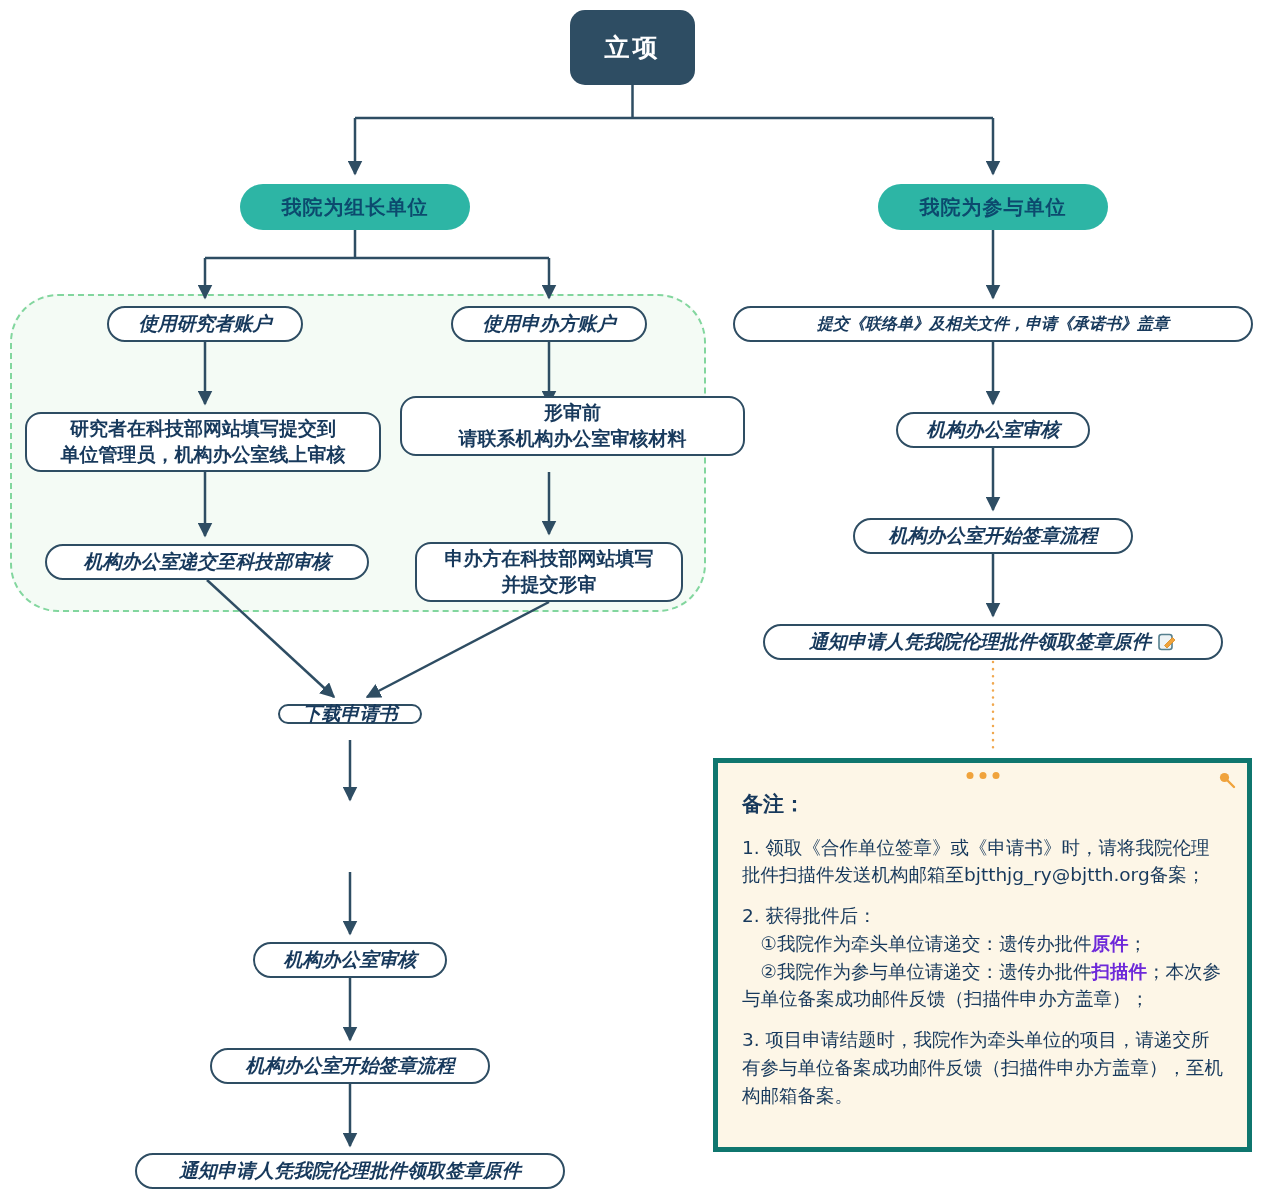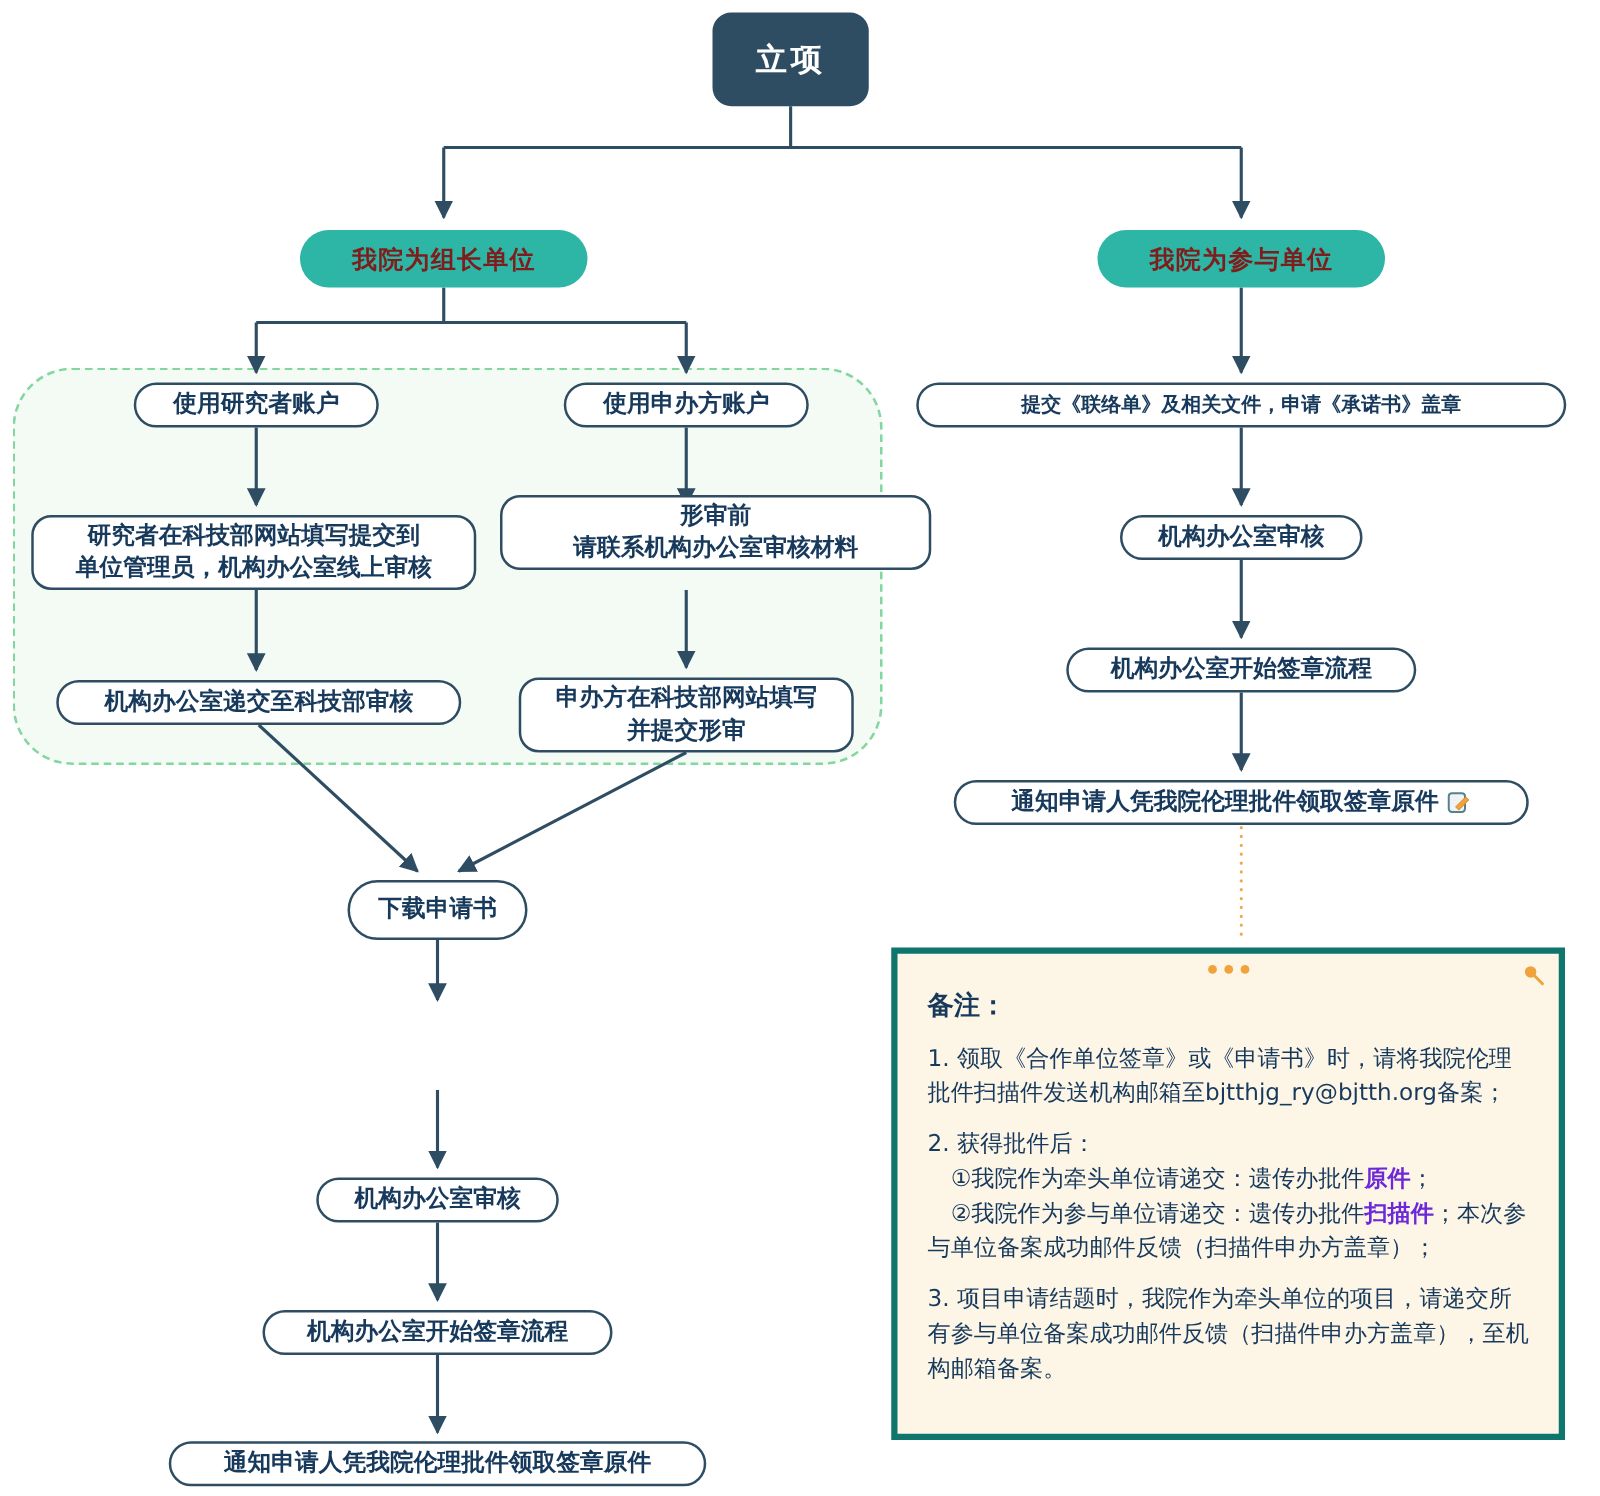--- a/index.html
+++ b/index.html
@@ -9,28 +9,28 @@
   }
   .canvas{position:absolute;inset:0;}
   
   .node{
     position:absolute;box-sizing:border-box;
     border:2px solid #2e4d63;background:#ffffff;color:#17395c;
     display:flex;align-items:center;justify-content:center;
     text-align:center;font-size:19px;font-weight:600;line-height:1.35;
     white-space:pre-line;z-index:2;padding:0 16px;
   }
-  .pill{border-radius:999px;}
+  .pill{border-radius:999px;font-style:italic;}
   .rrect{border-radius:16px;}
   .start{
     background:#2e4d63;border:none;color:#fff;font-size:25px;font-weight:700;
     border-radius:15px;letter-spacing:3px;
   }
   .branch{
-    background:#2db5a5;border:none;color:#7f1d1d;font-size:20px;font-weight:600;
+    background:#2db5a5;border:none;color:#0c4a6e;font-size:20px;font-weight:600;
     letter-spacing:1px;border-radius:999px;
   }
   .group-zone{
     position:absolute;left:10px;top:294px;width:696px;height:318px;
     background:#f4fbf5;border:2px dashed #82d69e;border-radius:48px;
     box-sizing:border-box;z-index:0;
   }
   svg.connectors{position:absolute;left:0;top:0;z-index:1;}
   
   .note{
@@ -96,21 +96,21 @@
   <div class="node pill" style="left:45px;top:544px;width:324px;height:36px">机构办公室递交至科技部审核</div>
   <div class="node rrect" style="left:25px;top:412px;width:356px;height:60px">研究者在科技部网站填写提交到
 单位管理员，机构办公室线上审核</div>
 
   <div class="node pill" style="left:451px;top:306px;width:196px;height:36px">使用申办方账户</div>
   <div class="node rrect" style="left:400px;top:396px;width:345px;height:60px">形审前
 请联系机构办公室审核材料</div>
   <div class="node rrect" style="left:415px;top:542px;width:268px;height:60px">申办方在科技部网站填写
 并提交形审</div>
 
-  <div class="node pill" style="left:278px;top:704px;width:144px;height:48px">下载申请书</div>
+  <div class="node pill" style="left:278px;top:704px;width:144px;height:20px">下载申请书</div>
   <div class="node pill" style="left:253px;top:942px;width:194px;height:36px">机构办公室审核</div>
   <div class="node pill" style="left:210px;top:1048px;width:280px;height:36px">机构办公室开始签章流程</div>
   <div class="node pill" style="left:135px;top:1153px;width:430px;height:36px">通知申请人凭我院伦理批件领取签章原件</div>
 
   <div class="node pill" style="left:733px;top:306px;width:520px;height:36px;font-size:16px">提交《联络单》及相关文件，申请《承诺书》盖章</div>
   <div class="node pill" style="left:896px;top:412px;width:194px;height:36px">机构办公室审核</div>
   <div class="node pill" style="left:853px;top:518px;width:280px;height:36px">机构办公室开始签章流程</div>
   <div class="node pill notify-flex" style="left:763px;top:624px;width:460px;height:36px">
     <span>通知申请人凭我院伦理批件领取签章原件</span>
     <svg class="memo-ic" width="20" height="20" viewBox="0 0 20 20">

